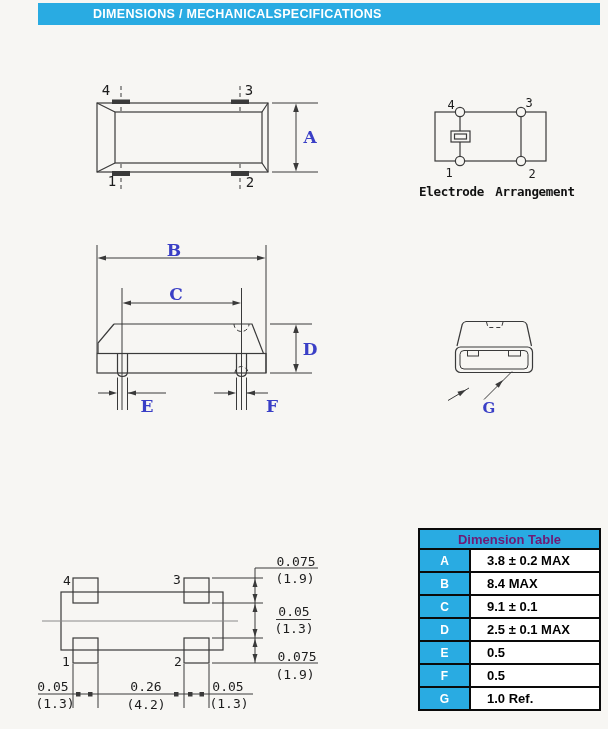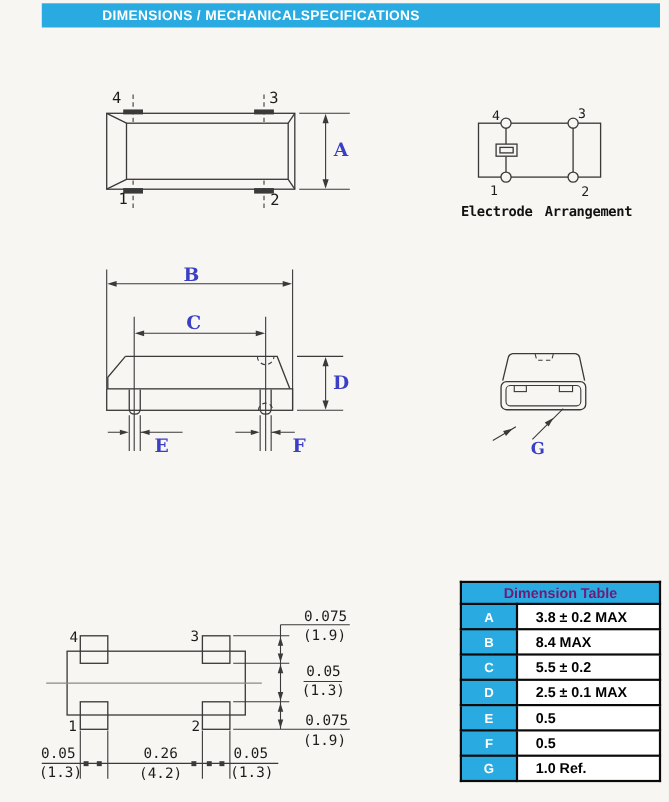--- a/index.html
+++ b/index.html
@@ -185,21 +185,21 @@
     <tr>
       <td class="letter">A</td>
       <td class="value">3.8 ± 0.2 MAX</td>
     </tr>
     <tr>
       <td class="letter">B</td>
       <td class="value">8.4 MAX</td>
     </tr>
     <tr>
       <td class="letter">C</td>
-      <td class="value">5.5 ± 0.2</td>
+      <td class="value">9.1 ± 0.1</td>
     </tr>
     <tr>
       <td class="letter">D</td>
       <td class="value">2.5 ± 0.1 MAX</td>
     </tr>
     <tr>
       <td class="letter">E</td>
       <td class="value">0.5</td>
     </tr>
     <tr>

